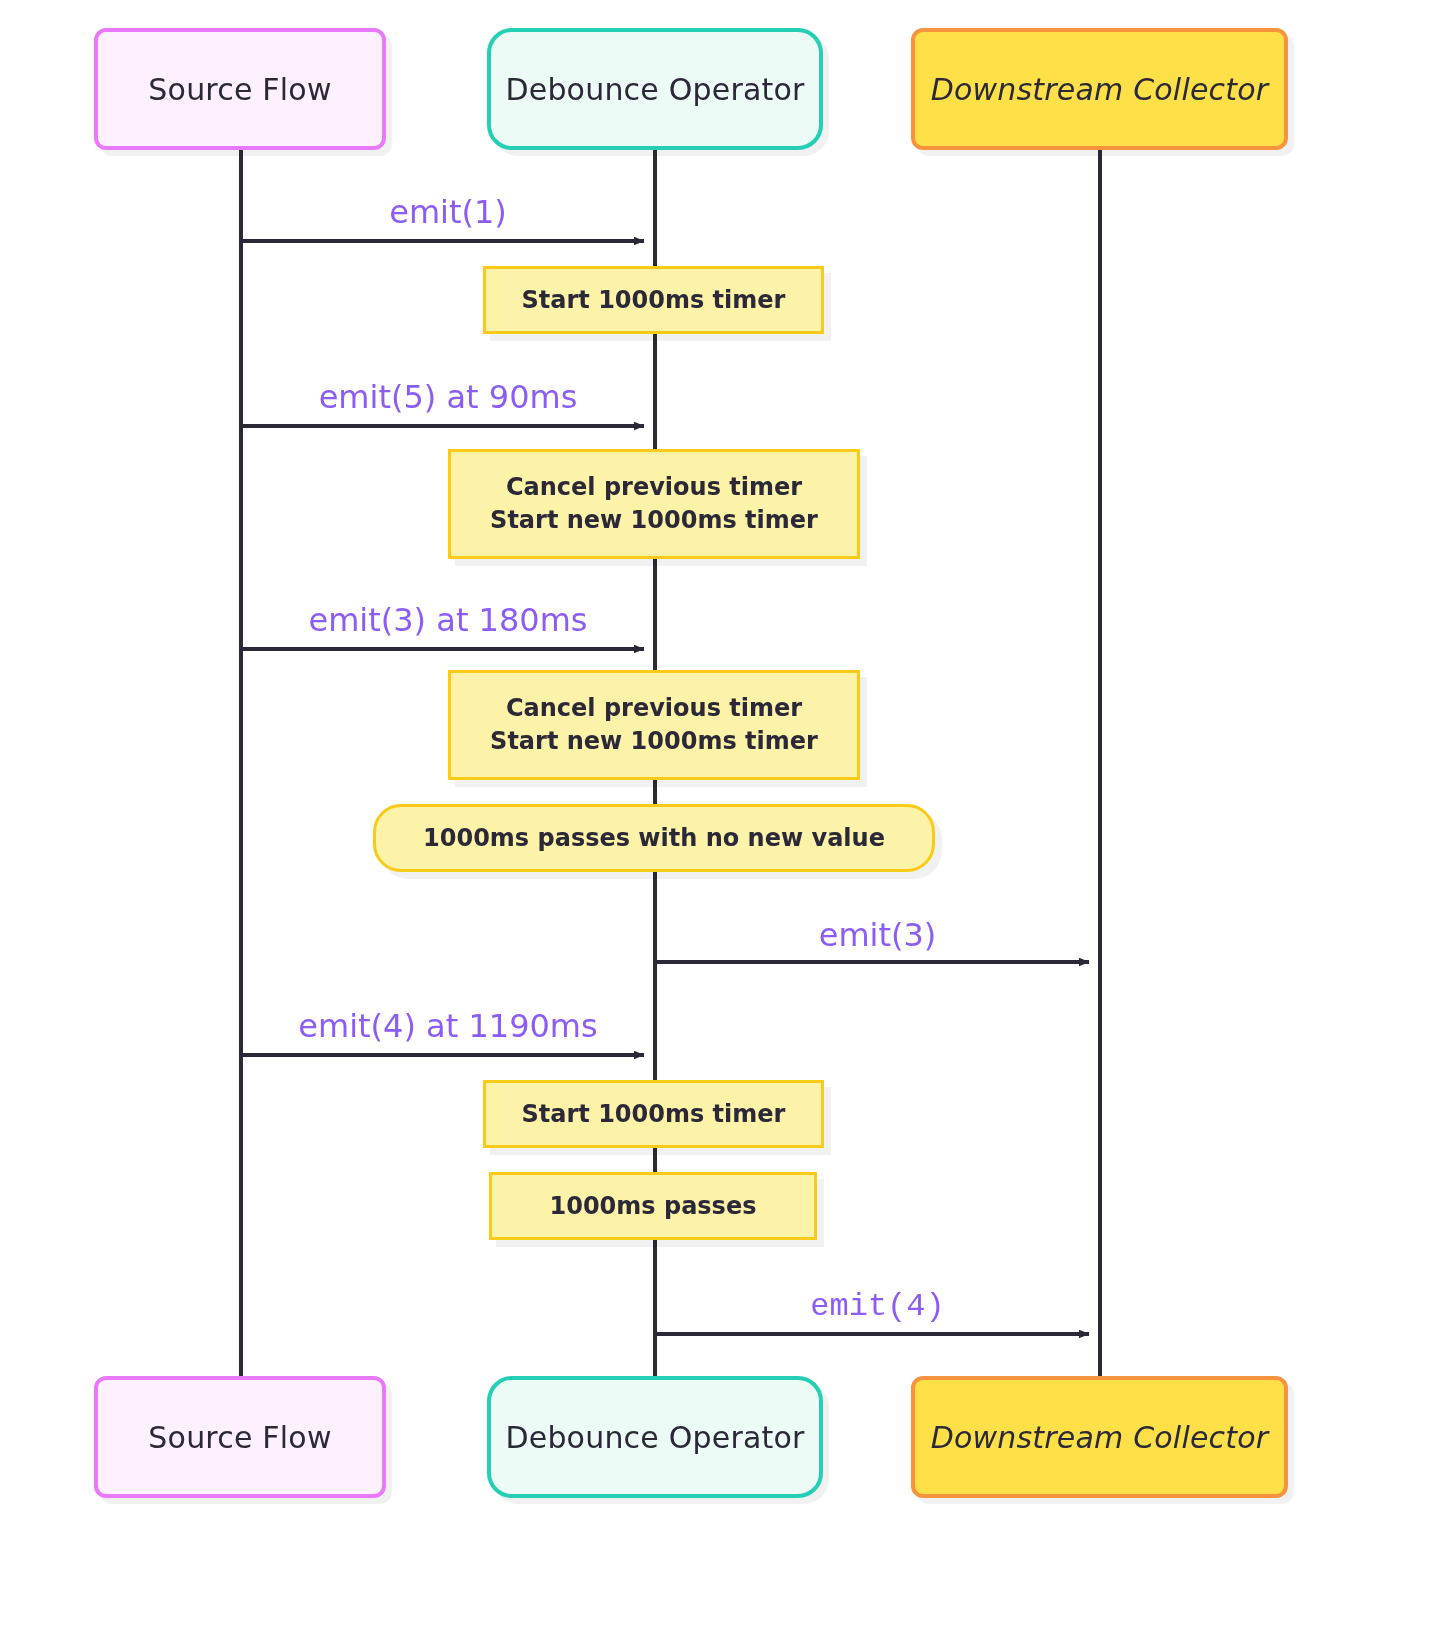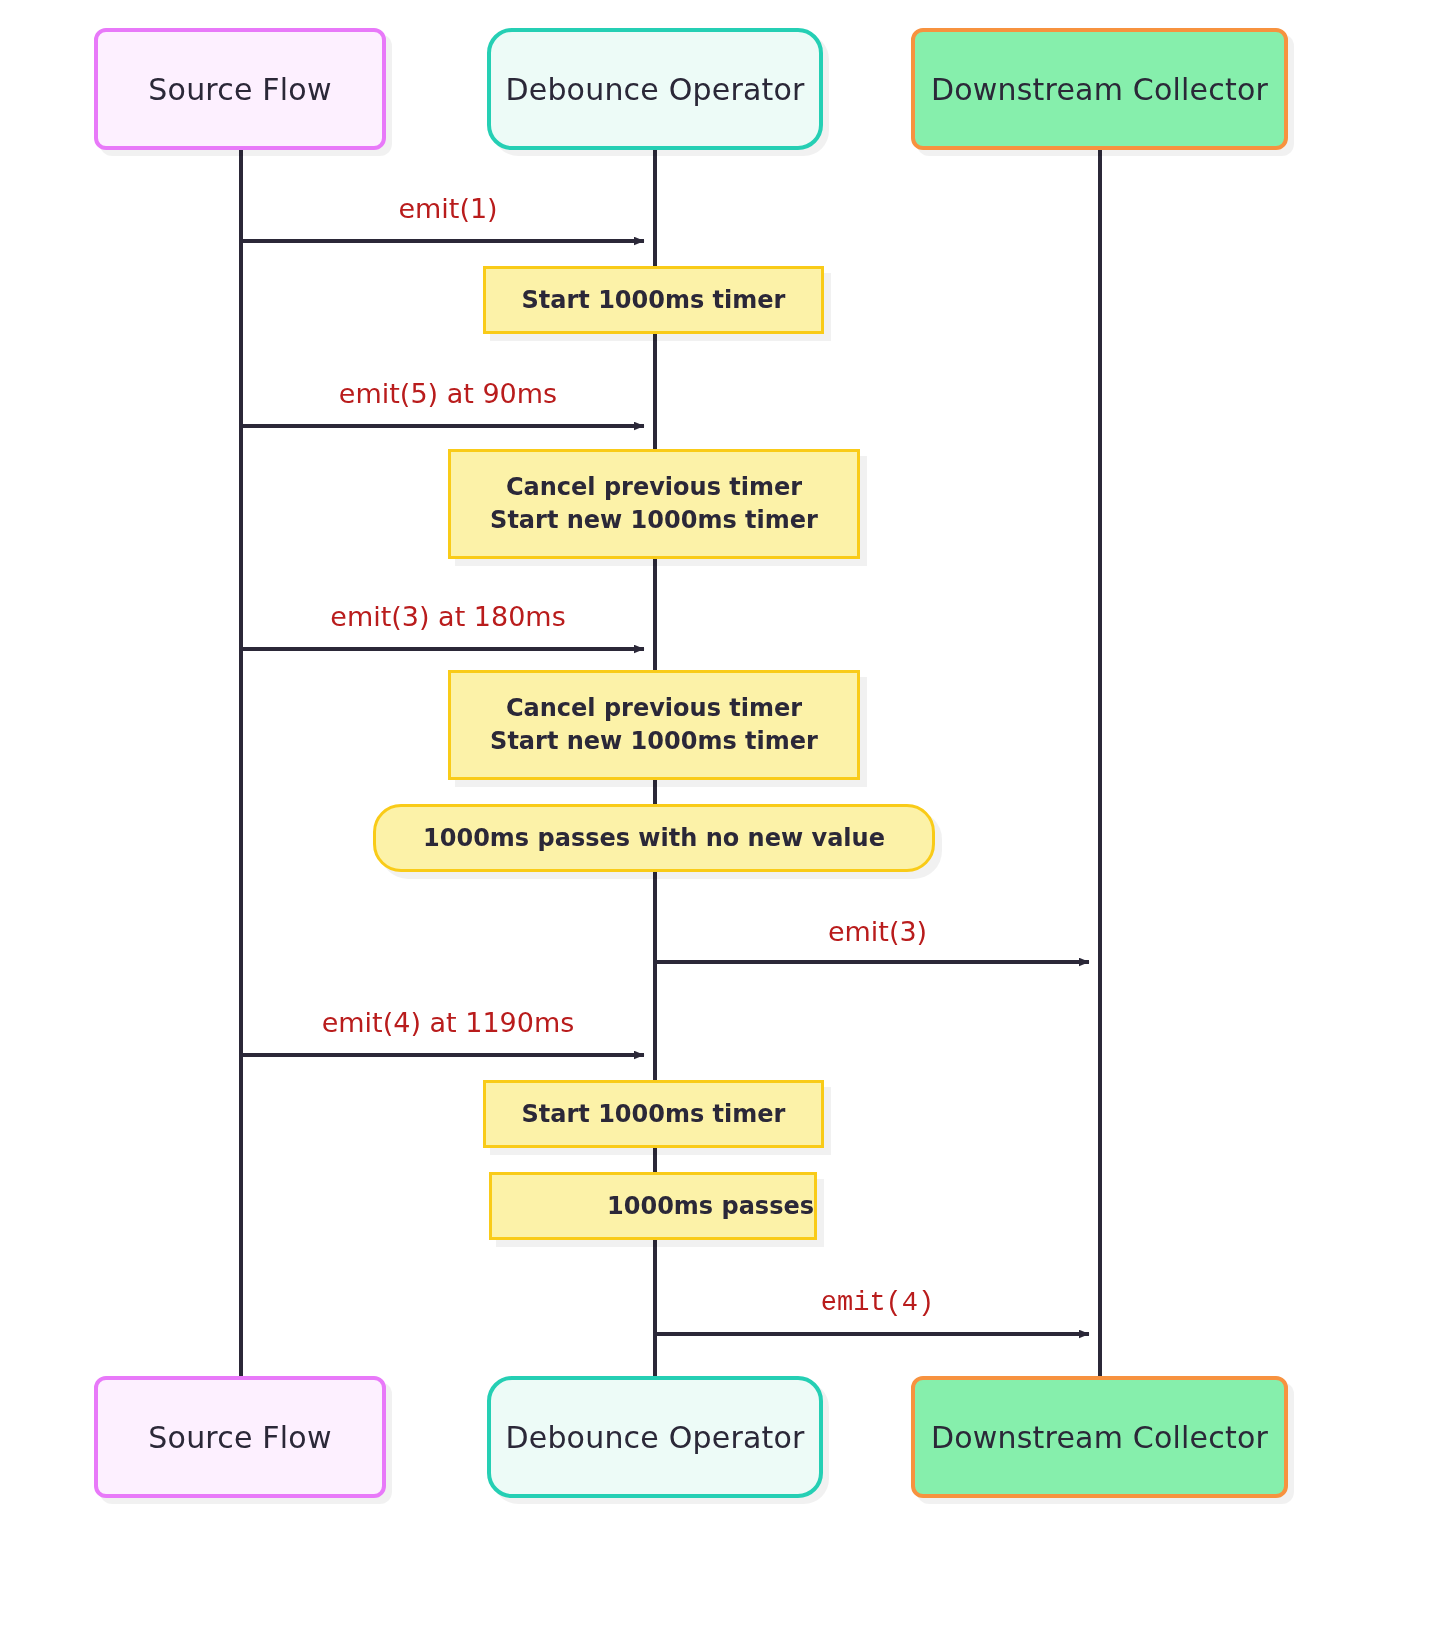--- a/index.html
+++ b/index.html
@@ -54,21 +54,21 @@
   }
   .participant .plabel {
     font-size: 30px;
     font-weight: 400;
     color: #2b2838;
     white-space: nowrap;
     letter-spacing: 0.2px;
   }
   .p-source   { background: #fdf0ff; border-color: #e879f9; }
   .p-operator { background: #edfbf7; border-color: #25cfb4; border-radius: 25px; }
-  .p-collector{ background: #86efac; border-color: #f7923f; }
+  .p-collector{ background: #fde047; border-color: #f7923f; font-style: italic; }
 
   
   .note {
     position: absolute;
     box-sizing: border-box;
     background: #fcf2a8;
     border: 3px solid #f9cb18;
     display: flex;
     flex-direction: column;
     align-items: center;
@@ -80,23 +80,23 @@
     font-weight: 700;
     color: #2b2838;
     white-space: nowrap;
     line-height: 1.36;
     text-align: center;
   }
 
   
   .msg-label {
     position: absolute;
-    font-size: 27px;
+    font-size: 32px;
     font-weight: 400;
-    color: #b91c1c;
+    color: #8b5cf6;
     white-space: nowrap;
     transform: translateX(-50%);
     text-align: center;
   }
 </style>
 </head>
 <body>
 
 <div id="diagram-root">
 
@@ -155,21 +155,21 @@
         <div class="note" style="left: 448px; top: 662px; width: 412px; height: 110px; background: rgb(252, 242, 168); border-color: rgb(249, 203, 24);">
           <div class="nline">Cancel previous timer</div>
           <div class="nline">Start new 1000ms timer</div>
         </div>
         <div class="note" style="left: 373px; top: 796px; width: 562px; height: 68px; background: rgb(252, 242, 168); border-color: rgb(249, 203, 24); border-radius: 28px;">
           <div class="nline">1000ms passes with no new value</div>
         </div>
         <div class="note" style="left: 483px; top: 1072px; width: 341px; height: 68px; background: rgb(252, 242, 168); border-color: rgb(249, 203, 24);">
           <div class="nline">Start 1000ms timer</div>
         </div>
-        <div class="note" style="left: 489px; top: 1164px; width: 328px; height: 68px; background: rgb(252, 242, 168); border-color: rgb(249, 203, 24); align-items: flex-end;">
+        <div class="note" style="left: 489px; top: 1164px; width: 328px; height: 68px; background: rgb(252, 242, 168); border-color: rgb(249, 203, 24);">
           <div class="nline">1000ms passes</div>
         </div>
       </div>
     <div id="msg-labels">
         <div class="msg-label" style="left: 448px; top: 185px;">emit(1)</div>
         <div class="msg-label" style="left: 448px; top: 370px;">emit(5) at 90ms</div>
         <div class="msg-label" style="left: 448px; top: 593px;">emit(3) at 180ms</div>
         <div class="msg-label" style="left: 877.5px; top: 908px;">emit(3)</div>
         <div class="msg-label" style="left: 448px; top: 999px;">emit(4) at 1190ms</div>
         <div class="msg-label" style="left: 877.5px; top: 1280px; font-family: Liberation Mono, monospace;">emit(4)</div>

